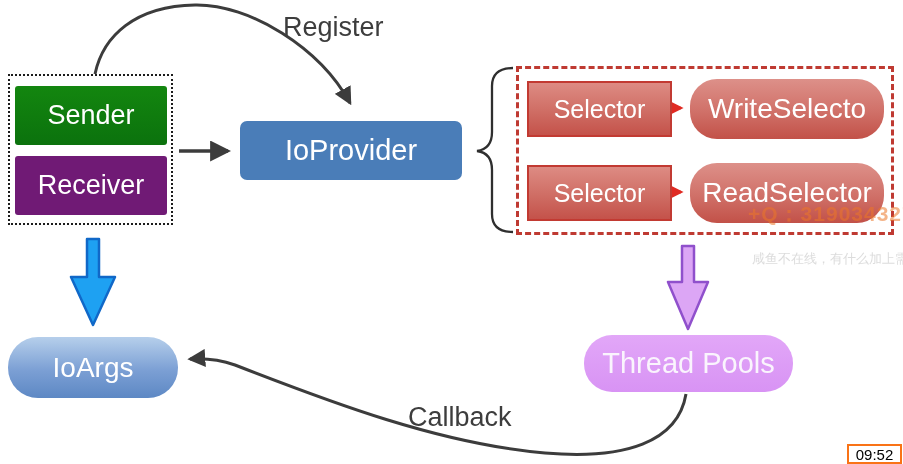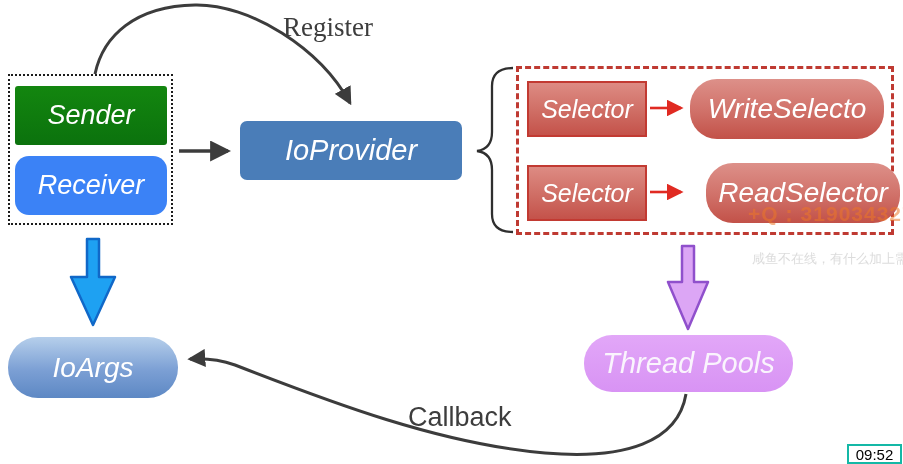--- a/index.html
+++ b/index.html
@@ -4,65 +4,65 @@
 <style>
   html,body{margin:0;padding:0;background:#fff;}
   .canvas{
     position:relative;width:903px;height:464px;background:#ffffff;overflow:hidden;
     font-family:"Liberation Sans","DejaVu Sans",sans-serif;
   }
   .layer{position:absolute;left:0;top:0;width:903px;height:464px;}
   svg.layer{z-index:1;}
   .node{
     position:absolute;display:flex;align-items:center;justify-content:center;
-    color:#ffffff;z-index:2;box-sizing:border-box;white-space:nowrap;font-style:italic;
+    color:#ffffff;z-index:2;box-sizing:border-box;white-space:nowrap;
   }
   .group-dotted{
     position:absolute;left:8px;top:74px;width:165px;height:151px;
     border:2.5px dotted #1c1c1c;box-sizing:border-box;z-index:2;
   }
   .sender{left:15px;top:86px;width:152px;height:59px;background:linear-gradient(180deg,#13860f,#0b720d);font-size:27px;border-radius:3px;}
-  .receiver{left:15px;top:156px;width:152px;height:59px;background:#3b82f6;font-size:27px;border-radius:14px;}
+  .receiver{left:15px;top:156px;width:152px;height:59px;background:#701a75;font-size:27px;border-radius:3px;}
   .ioprovider{left:240px;top:121px;width:222px;height:59px;background:#4a7db8;font-size:29px;border-radius:7px;}
   .group-dashed{
     position:absolute;left:516px;top:66px;width:378px;height:169px;
     border:3px dashed #bf3a32;box-sizing:border-box;z-index:2;
   }
   .selector{
-    width:120px;height:56px;left:527px;background:linear-gradient(180deg,#dd8b83,#cf6d64 55%,#c4524a);
+    width:145px;height:56px;left:527px;background:linear-gradient(180deg,#dd8b83,#cf6d64 55%,#c4524a);
     border:2px solid #c23a32;font-size:25px;
   }
   .sel1{top:81px;} .sel2{top:165px;}
   .rpill{
     width:194px;height:60px;left:690px;border-radius:27px;font-size:28px;
     background:linear-gradient(180deg,#dd9089 0%,#d07068 55%,#c25148 100%);
   }
-  .wsel{top:79px;} .rsel{top:163px;margin-left:16px;}
+  .wsel{top:79px;} .rsel{top:163px;}
   .ioargs{
     left:8px;top:337px;width:170px;height:61px;border-radius:30px;font-size:28px;
     background:linear-gradient(180deg,#b6cfeb,#7b9fd4 55%,#5d88c4);
   }
   .threadpools{
     left:584px;top:335px;width:209px;height:57px;border-radius:28px;font-size:29px;
     background:linear-gradient(180deg,#e2a7f8,#d893f4);color:#faf4fd;
   }
   .flowlabel{position:absolute;color:#3d3d3d;font-size:27px;z-index:2;white-space:nowrap;}
-  .lbl-register{left:283px;top:12px;font-family:Liberation Serif, serif;}
+  .lbl-register{left:283px;top:12px;}
   .lbl-callback{left:396px;top:402px;margin-left:12px;}
   .wm-qq{
     position:absolute;left:748px;top:200px;z-index:3;font-size:21px;font-weight:bold;
     color:rgba(235,118,40,0.55);letter-spacing:1px;white-space:nowrap;
   }
   .wm-note{
     position:absolute;left:752px;top:250px;z-index:2;font-size:13px;
     color:rgba(185,185,185,0.50);white-space:nowrap;
   }
   .timestamp{
     position:absolute;left:847px;top:444px;width:55px;height:20px;z-index:4;
-    background:#ffffff;border:2px solid #14b8a6;box-sizing:border-box;
+    background:#ffffff;border:2px solid #f97316;box-sizing:border-box;
     display:flex;align-items:center;justify-content:center;
     font-size:15px;color:#000;
   }
 </style>
 </head>
 <body>
 
 <div class="canvas">
 
   <svg class="layer" viewBox="0 0 903 464">

